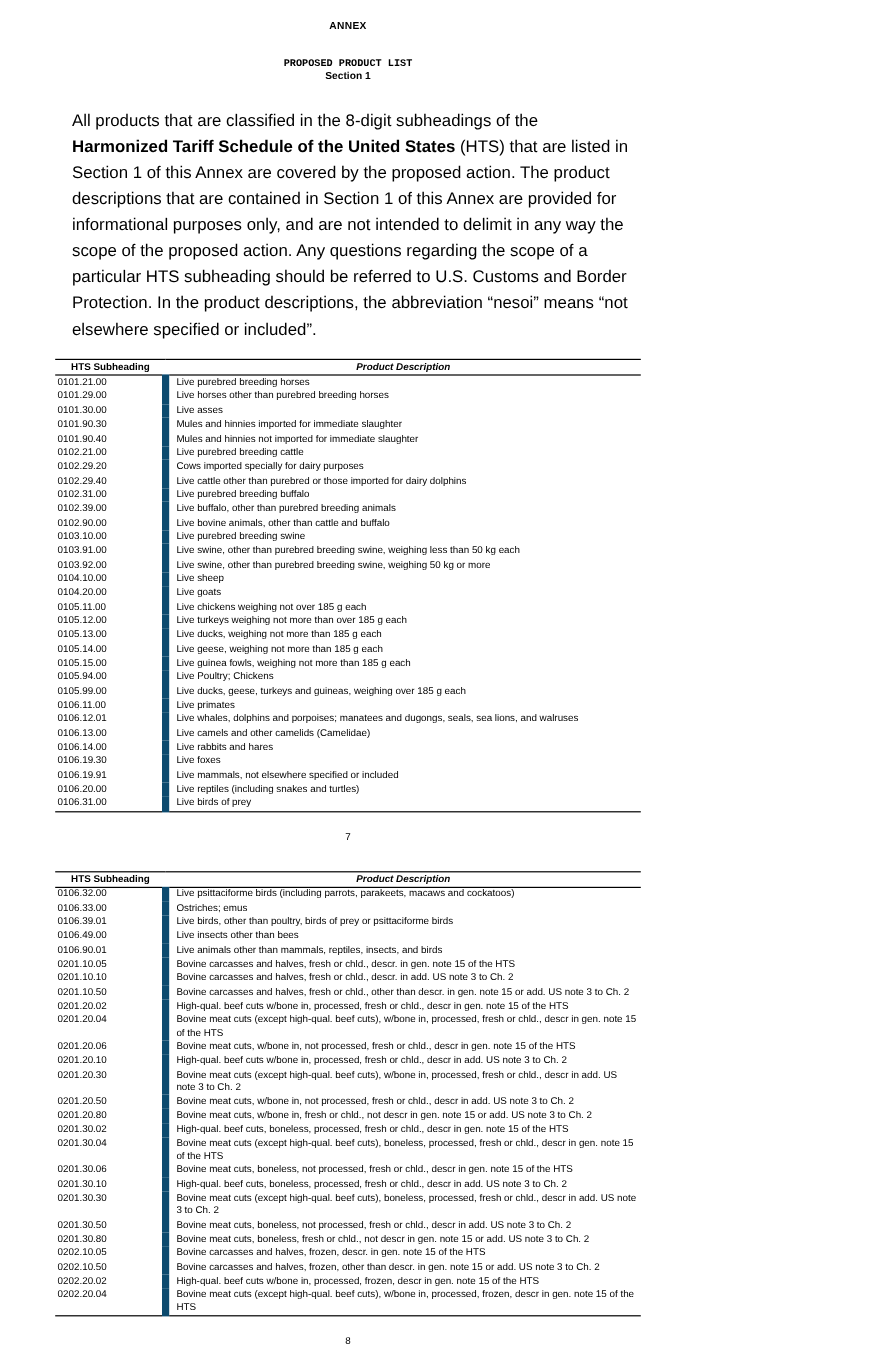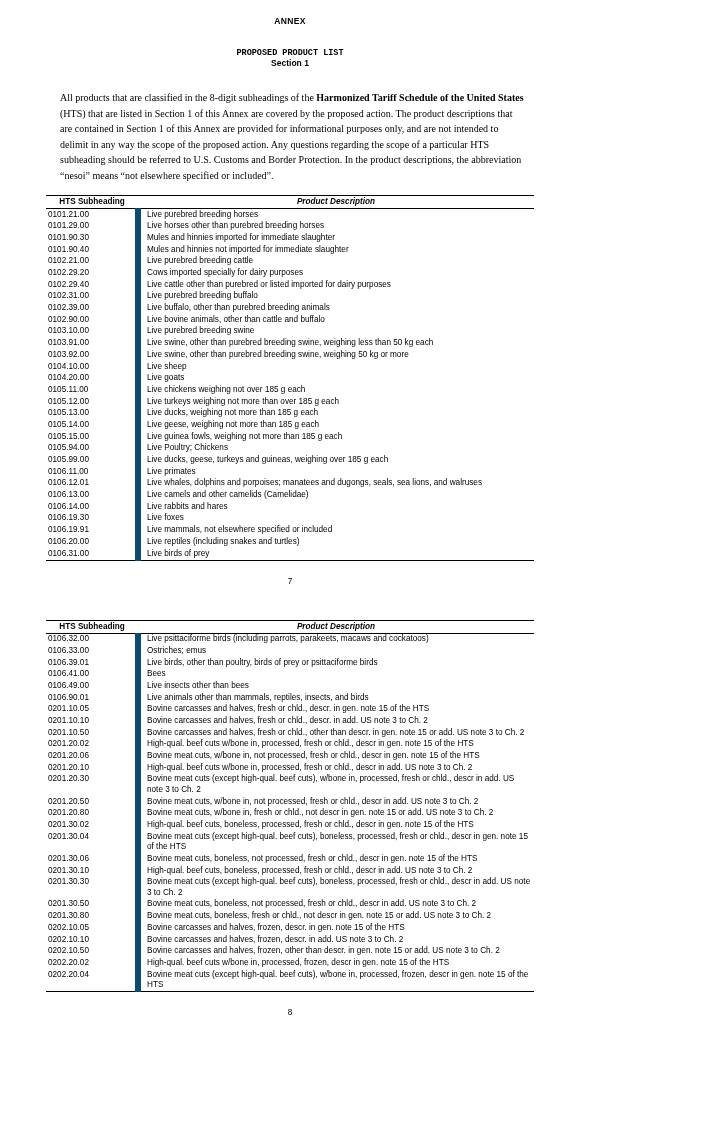--- a/index.html
+++ b/index.html
@@ -31,33 +31,32 @@
     font-size: 8.5px;
     font-weight: bold;
     margin-top: 22px;
     font-family: Liberation Mono, monospace;
   }
   .doc-section {
     font-size: 8.5px;
     font-weight: bold;
   }
   .intro {
-    font-size: 10px;
+    font-size: 14px;
     line-height: 1.55;
     margin-top: 22px;
     text-align: left;
     padding: 0 10px 0 14px;
-    font-family: Liberation Serif, serif;
   }
   .intro b { font-weight: bold; }
 
   table.hts {
     border-collapse: collapse;
     width: 100%;
-    margin-top: 12px;
+    margin-top: 2px;
     table-layout: fixed;
   }
   table.hts th {
     font-size: 8.2px;
     font-weight: bold;
     text-align: center;
     padding: 1px 2px 2px 2px;
     border-top: 1px solid #000;
     border-bottom: 1px solid #000;
   }
@@ -111,38 +110,42 @@
     <tbody id="tbody-p7">
         <tr>
           <td class="code">0101.21.00</td>
           <td class="desc">Live purebred breeding horses</td>
         </tr>
         <tr>
           <td class="code">0101.29.00</td>
           <td class="desc">Live horses other than purebred breeding horses</td>
         </tr>
         <tr>
+          <td class="code">0101.30.00</td>
+          <td class="desc">Live asses</td>
+        </tr>
+        <tr>
           <td class="code">0101.90.30</td>
           <td class="desc">Mules and hinnies imported for immediate slaughter</td>
         </tr>
         <tr>
           <td class="code">0101.90.40</td>
           <td class="desc">Mules and hinnies not imported for immediate slaughter</td>
         </tr>
         <tr>
           <td class="code">0102.21.00</td>
           <td class="desc">Live purebred breeding cattle</td>
         </tr>
         <tr>
           <td class="code">0102.29.20</td>
           <td class="desc">Cows imported specially for dairy purposes</td>
         </tr>
         <tr>
           <td class="code">0102.29.40</td>
-          <td class="desc">Live cattle other than purebred or listed imported for dairy purposes</td>
+          <td class="desc">Live cattle other than purebred or those imported for dairy dolphins</td>
         </tr>
         <tr>
           <td class="code">0102.31.00</td>
           <td class="desc">Live purebred breeding buffalo</td>
         </tr>
         <tr>
           <td class="code">0102.39.00</td>
           <td class="desc">Live buffalo, other than purebred breeding animals</td>
         </tr>
         <tr>
@@ -252,24 +255,20 @@
         </tr>
         <tr>
           <td class="code">0106.33.00</td>
           <td class="desc">Ostriches; emus</td>
         </tr>
         <tr>
           <td class="code">0106.39.01</td>
           <td class="desc">Live birds, other than poultry, birds of prey or psittaciforme birds</td>
         </tr>
         <tr>
-          <td class="code">0106.41.00</td>
-          <td class="desc">Bees</td>
-        </tr>
-        <tr>
           <td class="code">0106.49.00</td>
           <td class="desc">Live insects other than bees</td>
         </tr>
         <tr>
           <td class="code">0106.90.01</td>
           <td class="desc">Live animals other than mammals, reptiles, insects, and birds</td>
         </tr>
         <tr>
           <td class="code">0201.10.05</td>
           <td class="desc">Bovine carcasses and halves, fresh or chld., descr. in gen. note 15 of the HTS</td>
@@ -280,20 +279,24 @@
         </tr>
         <tr>
           <td class="code">0201.10.50</td>
           <td class="desc">Bovine carcasses and halves, fresh or chld., other than descr. in gen. note 15 or add. US note 3 to Ch. 2</td>
         </tr>
         <tr>
           <td class="code">0201.20.02</td>
           <td class="desc">High-qual. beef cuts w/bone in, processed, fresh or chld., descr in gen. note 15 of the HTS</td>
         </tr>
         <tr>
+          <td class="code">0201.20.04</td>
+          <td class="desc">Bovine meat cuts (except high-qual. beef cuts), w/bone in, processed, fresh or chld., descr in gen. note 15 of the HTS</td>
+        </tr>
+        <tr>
           <td class="code">0201.20.06</td>
           <td class="desc">Bovine meat cuts, w/bone in, not processed, fresh or chld., descr in gen. note 15 of the HTS</td>
         </tr>
         <tr>
           <td class="code">0201.20.10</td>
           <td class="desc">High-qual. beef cuts w/bone in, processed, fresh or chld., descr in add. US note 3 to Ch. 2</td>
         </tr>
         <tr>
           <td class="code">0201.20.30</td>
           <td class="desc">Bovine meat cuts (except high-qual. beef cuts), w/bone in, processed, fresh or chld., descr in add. US note 3 to Ch. 2</td>
@@ -332,24 +335,20 @@
         </tr>
         <tr>
           <td class="code">0201.30.80</td>
           <td class="desc">Bovine meat cuts, boneless, fresh or chld., not descr in gen. note 15 or add. US note 3 to Ch. 2</td>
         </tr>
         <tr>
           <td class="code">0202.10.05</td>
           <td class="desc">Bovine carcasses and halves, frozen, descr. in gen. note 15 of the HTS</td>
         </tr>
         <tr>
-          <td class="code">0202.10.10</td>
-          <td class="desc">Bovine carcasses and halves, frozen, descr. in add. US note 3 to Ch. 2</td>
-        </tr>
-        <tr>
           <td class="code">0202.10.50</td>
           <td class="desc">Bovine carcasses and halves, frozen, other than descr. in gen. note 15 or add. US note 3 to Ch. 2</td>
         </tr>
         <tr>
           <td class="code">0202.20.02</td>
           <td class="desc">High-qual. beef cuts w/bone in, processed, frozen, descr in gen. note 15 of the HTS</td>
         </tr>
         <tr>
           <td class="code">0202.20.04</td>
           <td class="desc">Bovine meat cuts (except high-qual. beef cuts), w/bone in, processed, frozen, descr in gen. note 15 of the HTS</td>

